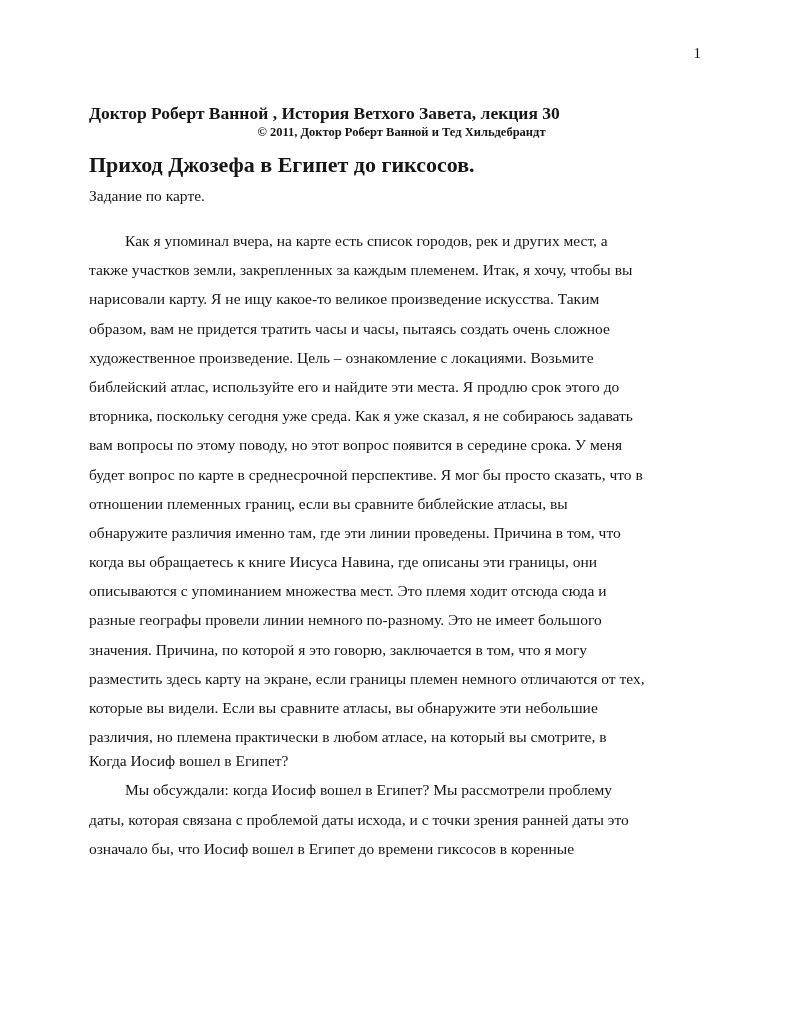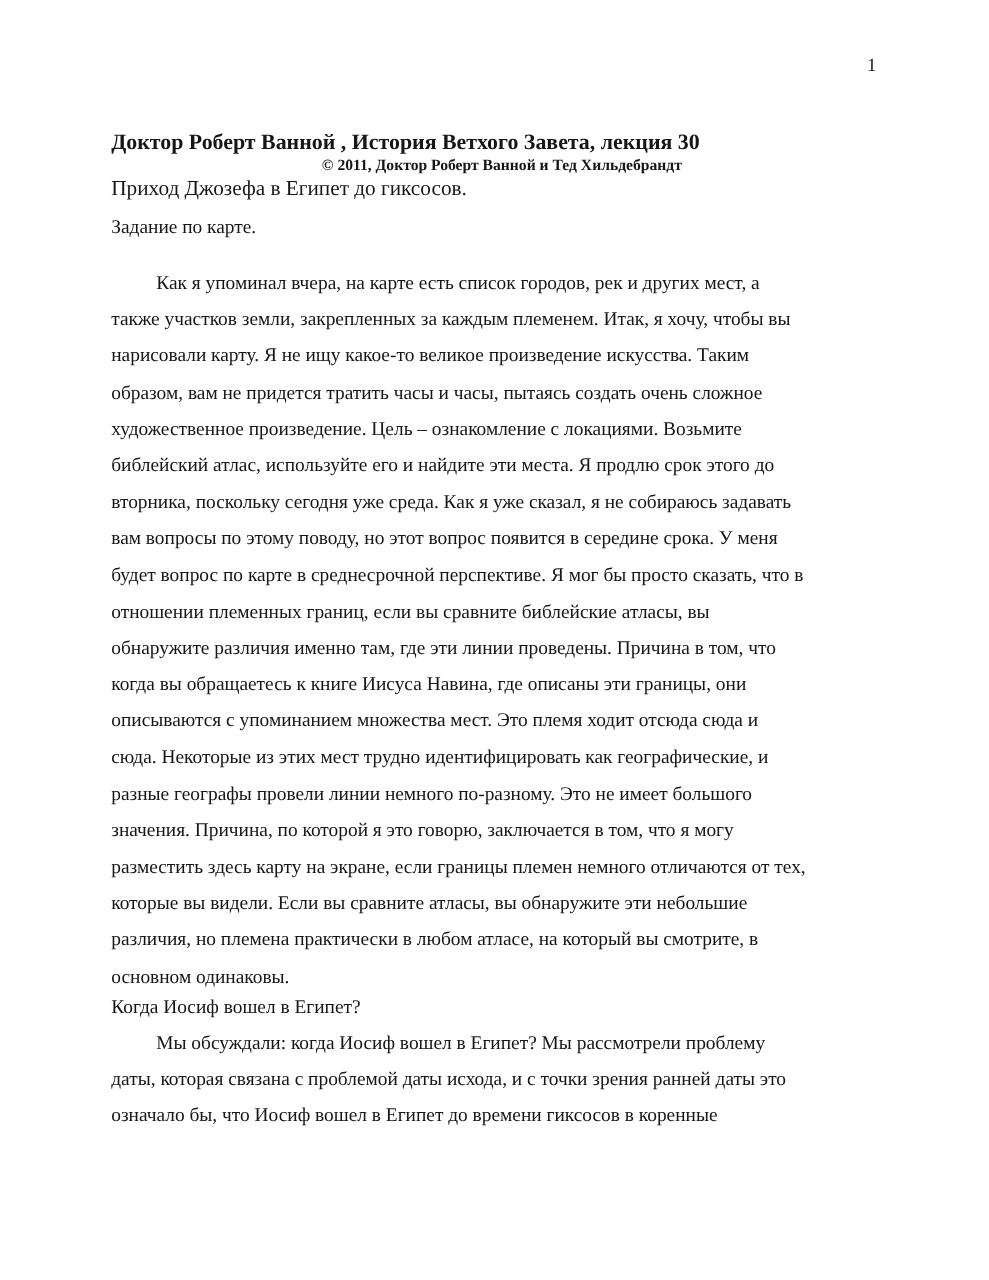--- a/index.html
+++ b/index.html
@@ -36,22 +36,23 @@
     white-space: nowrap;
   }
   .copyright {
     font-size: 12.5px;
     font-weight: bold;
     line-height: 16px;
     text-align: center;
     width: 100%;
   }
   .section-heading {
-    font-size: 17px;
-    font-weight: normal;
+    margin-top: 14px;
+    font-size: 22px;
+    font-weight: bold;
     line-height: 22px;
     white-space: nowrap;
   }
   .plain-line {
     margin-top: 10px;
     font-size: 15.5px;
     line-height: 20px;
     white-space: nowrap;
   }
   .paragraph {
@@ -99,27 +100,25 @@
         <div class="pline">образом, вам не придется тратить часы и часы, пытаясь создать очень сложное</div>
         <div class="pline">художественное произведение. Цель – ознакомление с локациями. Возьмите</div>
         <div class="pline">библейский атлас, используйте его и найдите эти места. Я продлю срок этого до</div>
         <div class="pline">вторника, поскольку сегодня уже среда. Как я уже сказал, я не собираюсь задавать</div>
         <div class="pline">вам вопросы по этому поводу, но этот вопрос появится в середине срока. У меня</div>
         <div class="pline">будет вопрос по карте в среднесрочной перспективе. Я мог бы просто сказать, что в</div>
         <div class="pline">отношении племенных границ, если вы сравните библейские атласы, вы</div>
         <div class="pline">обнаружите различия именно там, где эти линии проведены. Причина в том, что</div>
         <div class="pline">когда вы обращаетесь к книге Иисуса Навина, где описаны эти границы, они</div>
         <div class="pline">описываются с упоминанием множества мест. Это племя ходит отсюда сюда и</div>
-        <div class="pline">сюда. Некоторые из этих мест трудно идентифицировать как географические, и</div>
         <div class="pline">разные географы провели линии немного по-разному. Это не имеет большого</div>
         <div class="pline">значения. Причина, по которой я это говорю, заключается в том, что я могу</div>
         <div class="pline">разместить здесь карту на экране, если границы племен немного отличаются от тех,</div>
         <div class="pline">которые вы видели. Если вы сравните атласы, вы обнаружите эти небольшие</div>
         <div class="pline">различия, но племена практически в любом атласе, на который вы смотрите, в</div>
-        <div class="pline">основном одинаковы.</div>
       </div>
 
     <div class="question-heading">Когда Иосиф вошел в Египет?</div>
 
     <div class="paragraph paragraph-2">
         <div class="pline indent">Мы обсуждали: когда Иосиф вошел в Египет? Мы рассмотрели проблему</div>
         <div class="pline">даты, которая связана с проблемой даты исхода, и с точки зрения ранней даты это</div>
         <div class="pline">означало бы, что Иосиф вошел в Египет до времени гиксосов в коренные</div>
       </div>
 

